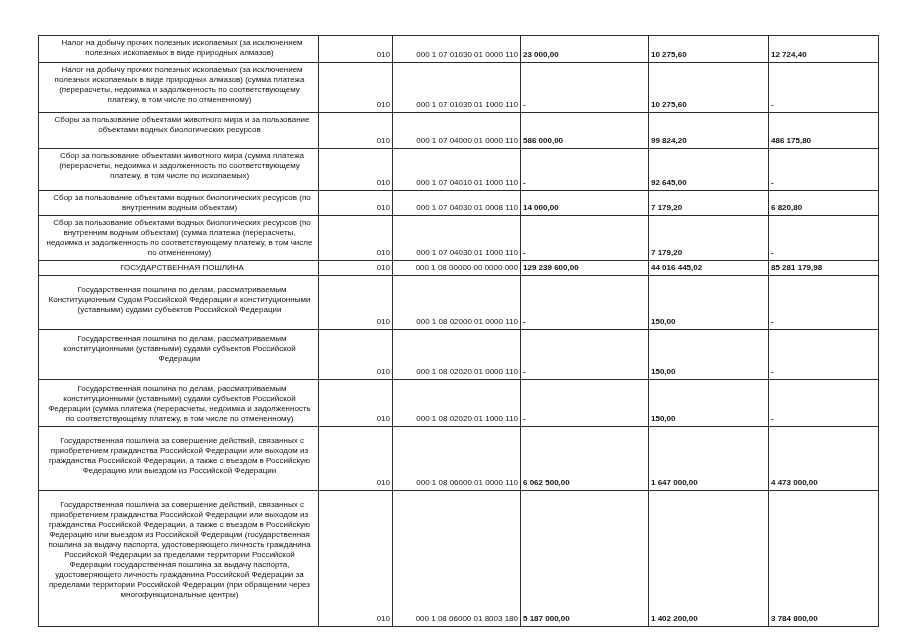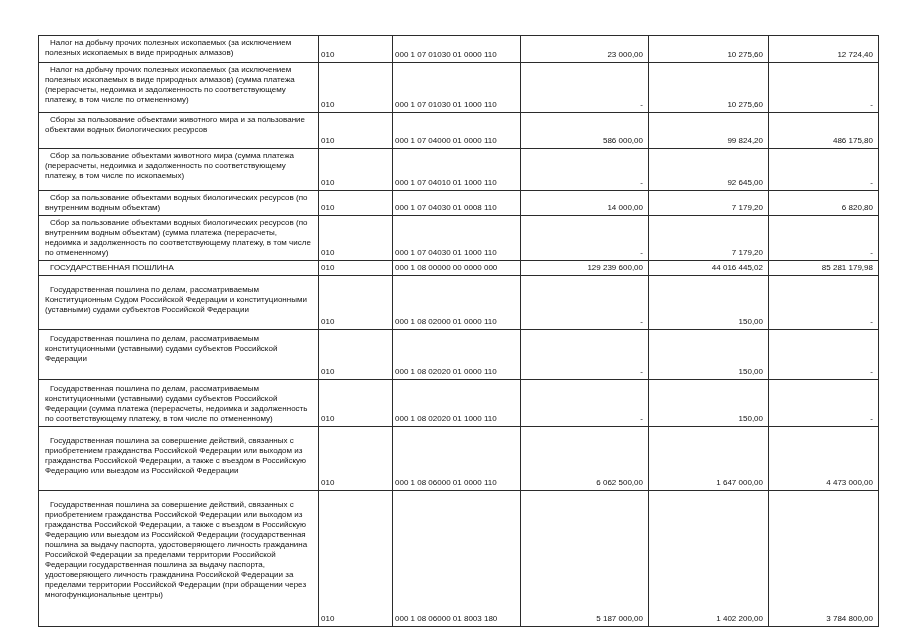--- a/index.html
+++ b/index.html
@@ -20,34 +20,34 @@
   }
   td {
     border: 1px solid #2b2b2b;
     font-size: 8px;
     line-height: 10px;
     overflow: hidden;
     vertical-align: bottom;
   }
   td.name {
     vertical-align: top;
-    text-align: left;
+    text-align: center;
     padding: 2px 4px 2px 6px;
     text-indent: 5px;
     margin-left: 24px;
   }
   td.code, td.kbk {
-    text-align: left;
+    text-align: right;
     padding: 1px 2px 2px 2px;
     white-space: nowrap;
   }
   td.amt {
-    text-align: right;
     padding: 1px 5px 2px 2px;
     white-space: nowrap;
+    font-weight: bold;
   }
   .r1  { height: 27px; }
   .r2  { height: 50px; }
   .r3  { height: 36px; }
   .r4  { height: 15px; }
   .r5  { height: 42px; }
   .r6  { height: 23px; }
   .r7  { height: 45px; }
   .r8  { height: 14px; }
   .r9  { height: 54px; }

